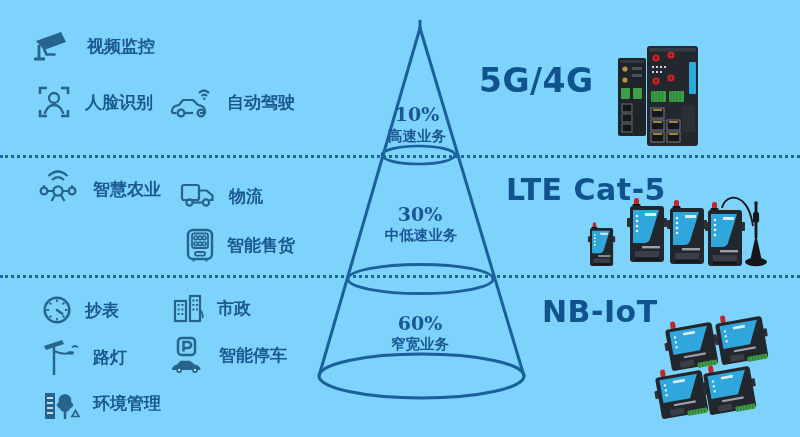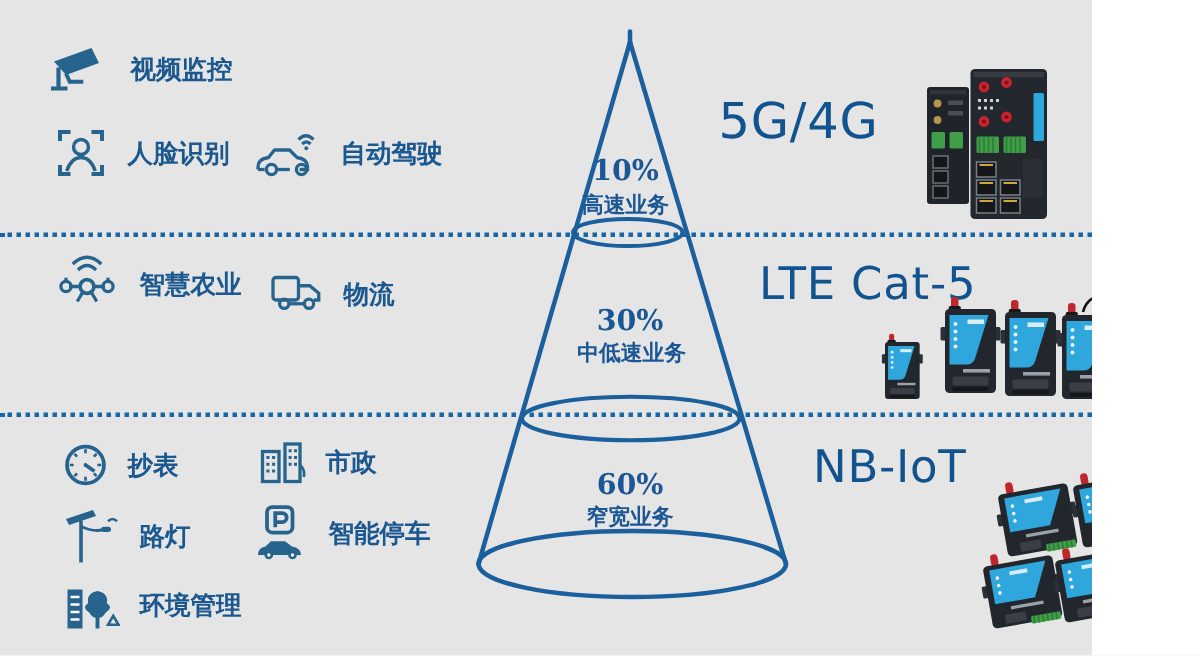--- a/index.html
+++ b/index.html
@@ -1,25 +1,24 @@
 <!DOCTYPE html>
 <html><head>
 <meta charset="utf-8">
 <style>
   html,body{margin:0;padding:0;background:#fff;}
   .stage{
-    position:relative;width:699px;height:437px;background:#e5e5e5;overflow:hidden;
+    position:relative;width:800px;height:437px;background:#7dd3fc;overflow:hidden;
     font-family:"DejaVu Sans","Liberation Sans",sans-serif;
-    padding-left:29px;
   }
   .divider{position:absolute;left:0;width:800px;height:0;border-top:3px dotted #1767a8;}
   .app-item{position:absolute;display:flex;align-items:center;color:#1b5890;}
   .app-item .ic{display:flex;align-items:center;justify-content:center;flex:0 0 auto;}
   .app-label{font-weight:bold;font-size:17px;white-space:nowrap;margin-left:13px;color:#1b5890;}
-  .network-label{position:absolute;color:#11538f;font-weight:400;white-space:nowrap;letter-spacing:.5px;}
+  .network-label{position:absolute;color:#11538f;font-weight:700;white-space:nowrap;letter-spacing:.5px;}
   .cone-text{position:absolute;transform:translateX(-50%);color:#1c5795;white-space:nowrap;text-align:right;}
   .pct{font-family:"DejaVu Serif","Liberation Serif",serif;font-weight:bold;font-size:19px;}
   .svc{font-weight:bold;font-size:14.5px;}
   svg{display:block;}
   .dev{position:absolute;}
 </style>
 </head>
 <body>
 
 <div class="stage">
@@ -89,20 +88,39 @@
         <path d="M19 8.5 h7.5 l6 5 V18 h-3.2"></path>
         <circle cx="9.5" cy="20.5" r="3.1"></circle>
         <circle cx="26" cy="20.5" r="3.1"></circle>
         <path d="M13 20.5 h9.5"></path>
       </svg>
     </span>
     <span class="app-label">物流</span>
   </div>
 
 
+  <div class="app-item" style="left:186px;top:228px">
+    <span class="ic">
+      <svg width="28" height="34" viewBox="0 0 28 34" fill="none" stroke="#26648e" stroke-width="2.4">
+        <rect x="2" y="2" width="24" height="29" rx="5"></rect>
+        <rect x="6" y="5.5" width="16" height="14.5" rx="2" stroke-width="1.8"></rect>
+        <g stroke-width="1.6">
+          <circle cx="9.8" cy="9.8" r="1.8"></circle>
+            <circle cx="14" cy="9.8" r="1.8"></circle>
+            <circle cx="18.2" cy="9.8" r="1.8"></circle>
+          <circle cx="9.8" cy="15.8" r="1.8"></circle>
+            <circle cx="14" cy="15.8" r="1.8"></circle>
+            <circle cx="18.2" cy="15.8" r="1.8"></circle>
+        </g>
+        <rect x="9" y="24" width="10" height="3.6" rx="1.8" stroke-width="1.8"></rect>
+        <path d="M7.5 31 v2.4 M20.5 31 v2.4" stroke-width="2"></path>
+      </svg>
+    </span>
+    <span class="app-label">智能售货</span>
+  </div>
 
   <div class="app-item" style="left:42px;top:295px">
     <span class="ic">
       <svg width="30" height="30" viewBox="0 0 30 30" fill="none" stroke="#26648e" stroke-width="2.5">
         <circle cx="15" cy="15" r="12.3"></circle>
         <g stroke-width="1.8">
           <path d="M15 4.5 v2.6 M25.5 15 h-2.6 M15 25.5 v-2.6 M4.5 15 h2.6"></path>
           <path d="M22.4 7.6 l-1.8 1.8 M22.4 22.4 l-1.8-1.8 M7.6 22.4 l1.8-1.8 M7.6 7.6 l1.8 1.8"></path>
         </g>
         <path d="M15 15 L21 19.2" stroke-width="2.4"></path>

